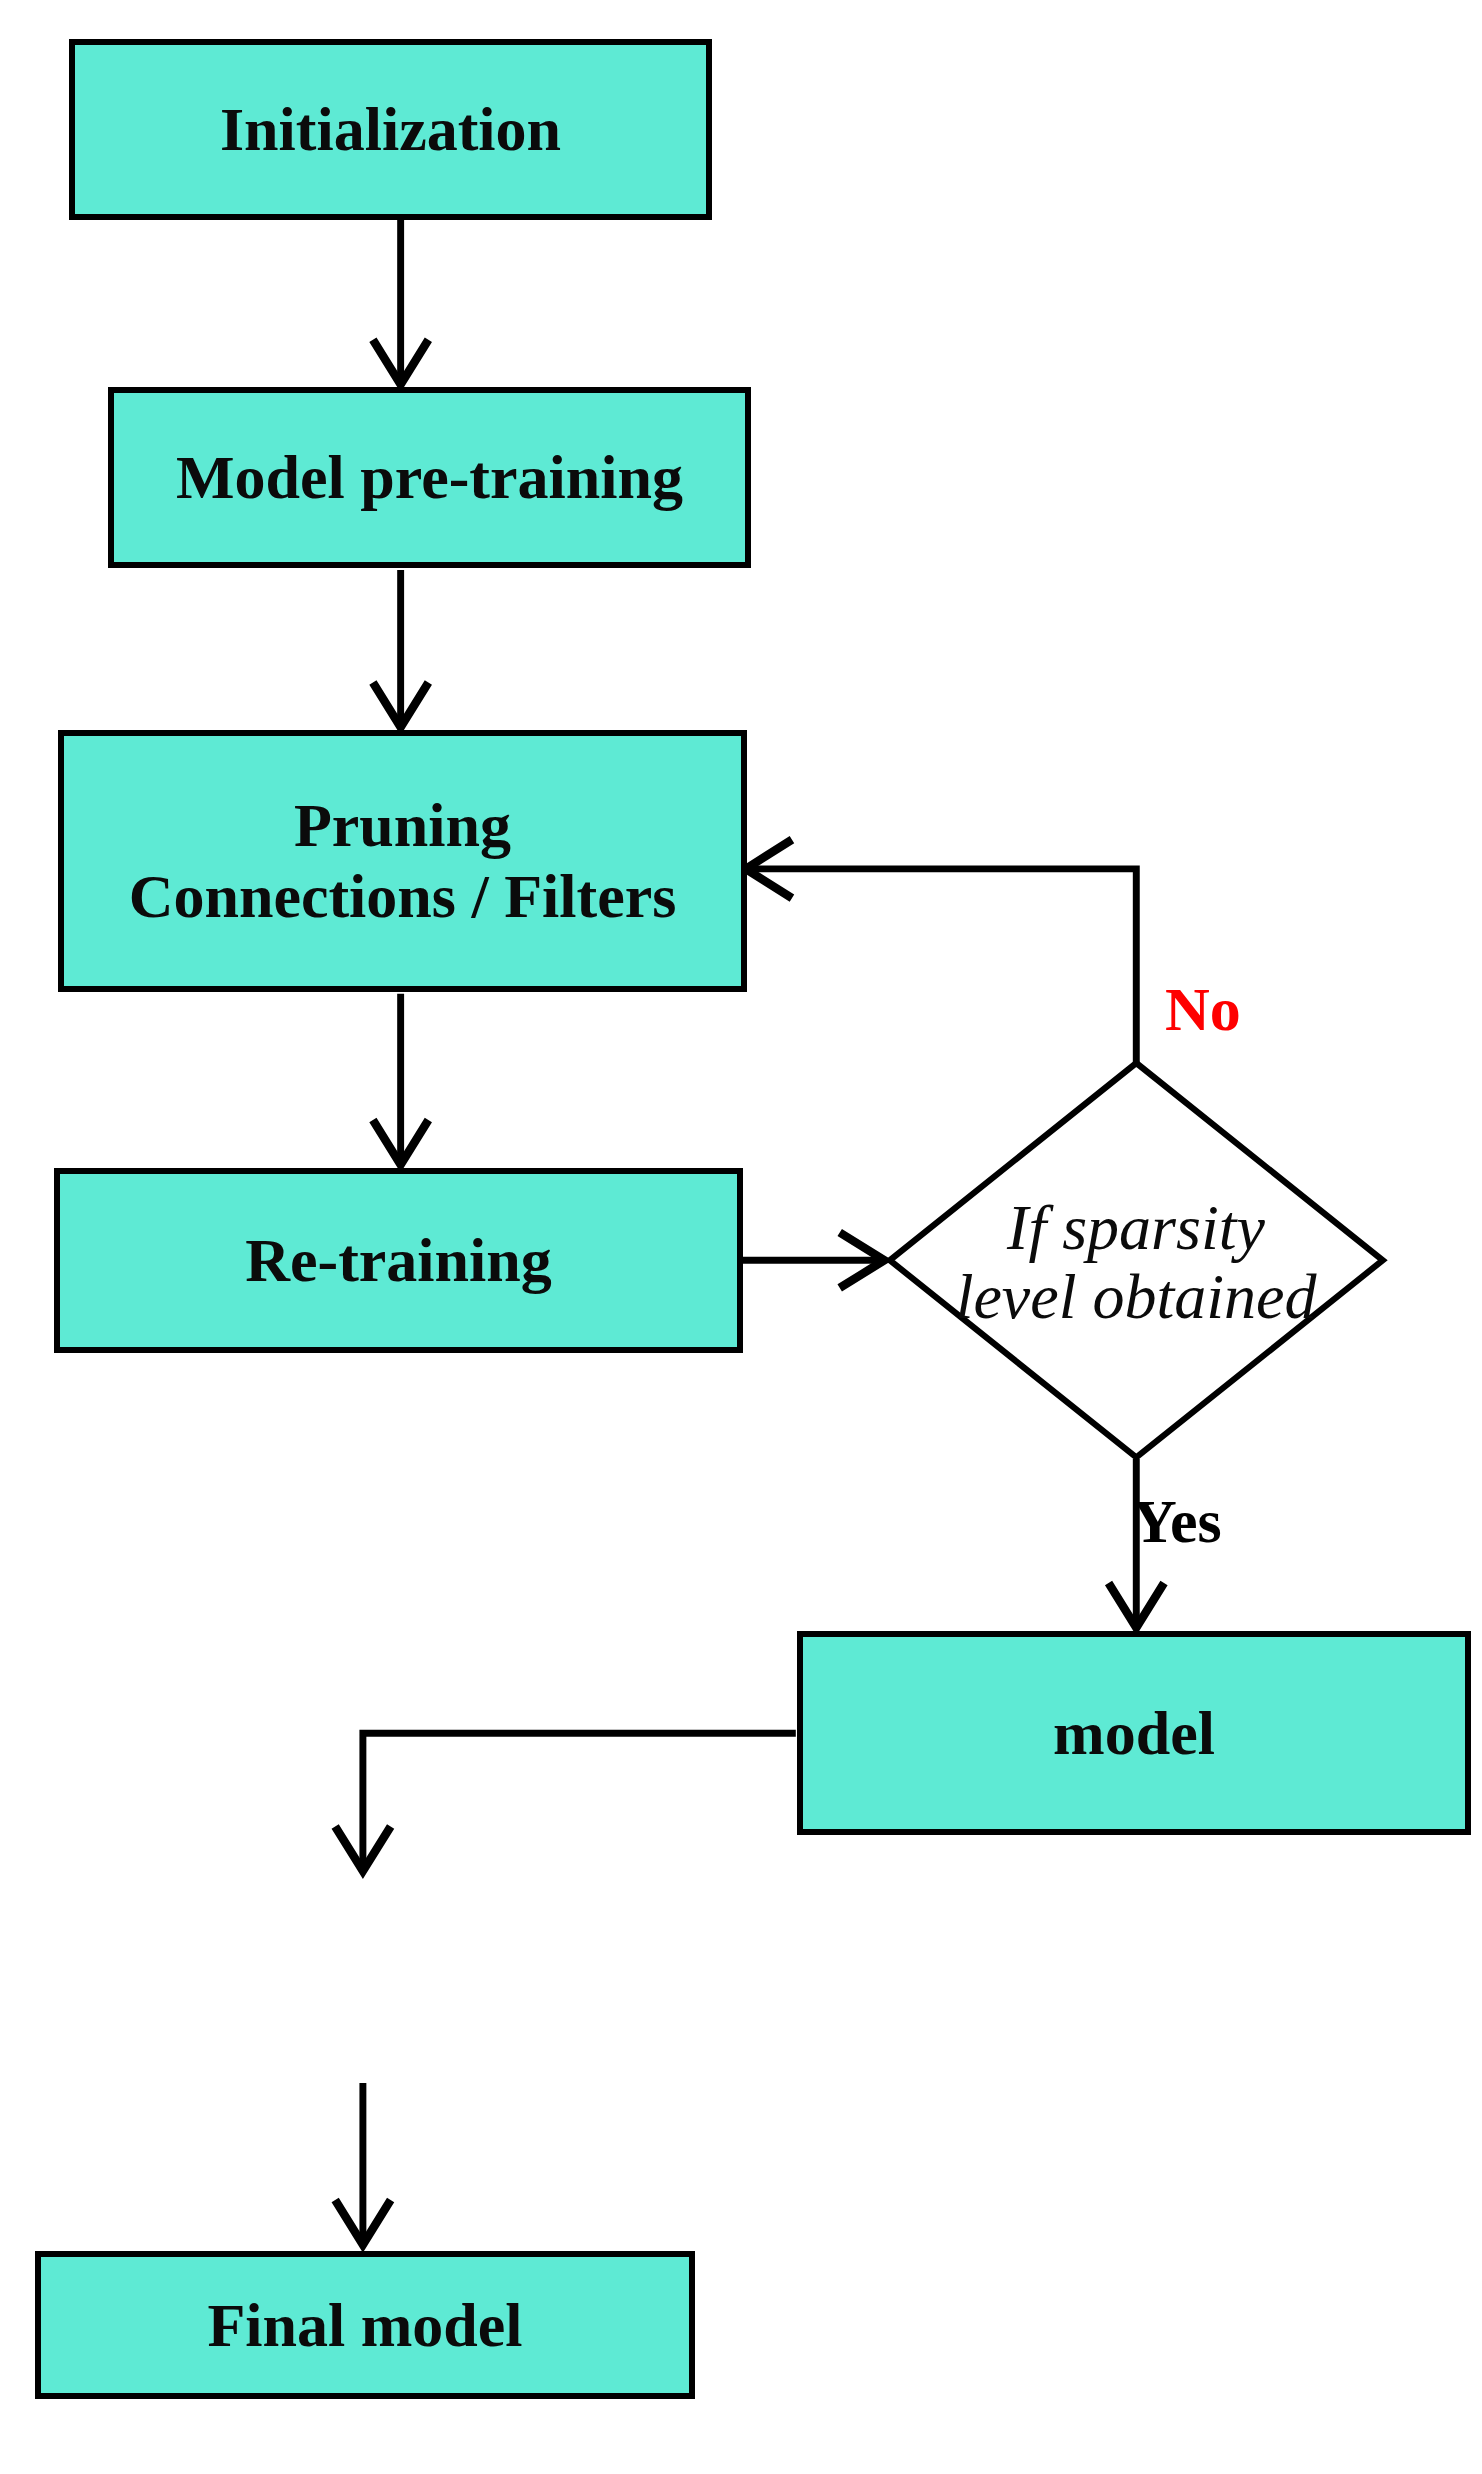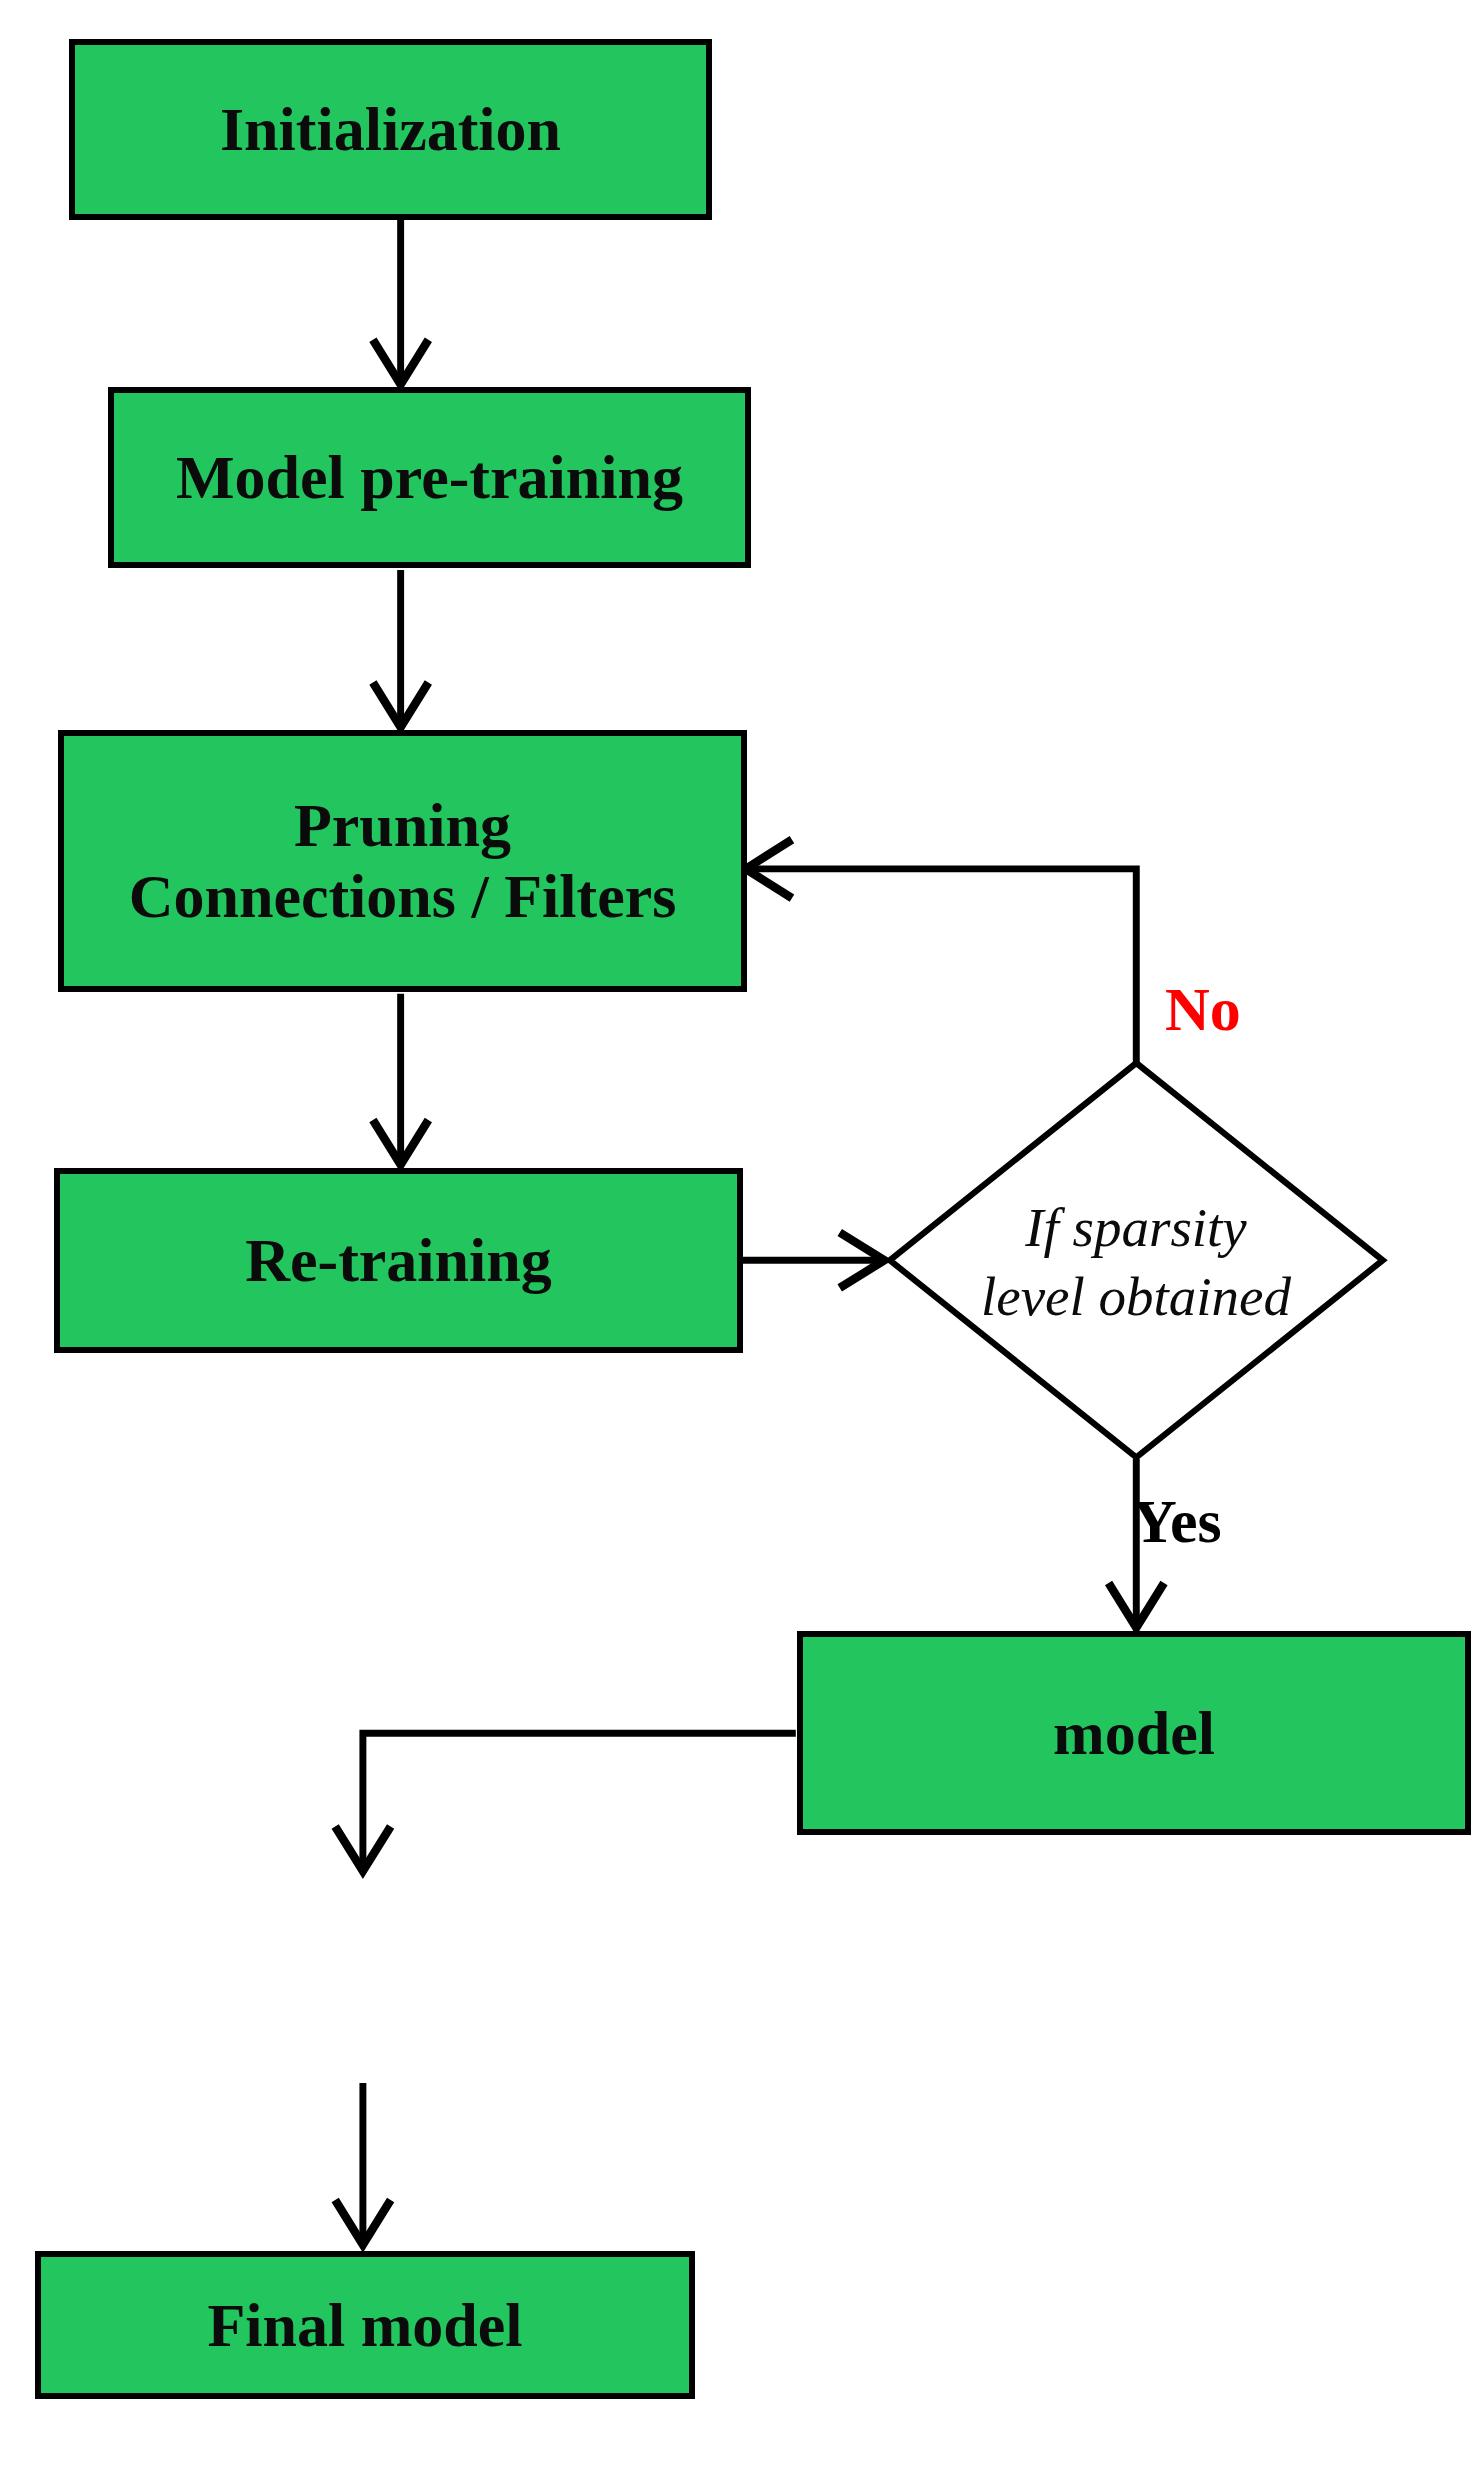--- a/index.html
+++ b/index.html
@@ -16,21 +16,21 @@
     left:0;top:0;width:1483px;height:2475px;
   }
   .connector-layer path, .connector-layer polygon{
     stroke:#000000;
   }
   .shaft{fill:none;stroke-width:9px;}
   .chev{fill:none;stroke-width:11px;stroke-linejoin:miter;stroke-linecap:butt;}
   .diamond{fill:#ffffff;stroke-width:8px;stroke-linejoin:miter;}
   .node{
     position:absolute;
-    background:#22c55e;
+    background:#5eead4;
     border:6.2px solid #000000;
     box-sizing:border-box;
     display:flex;
     flex-direction:column;
     align-items:center;
     justify-content:center;
     text-align:center;
     font-weight:700;
     font-size:62px;
     line-height:71px;
@@ -43,21 +43,21 @@
   #n-compress{left:797px;top:1631px; width:674px; height:204px;}
   #n-quant   {left:35px;  top:1877px; width:660px; height:204px;}
   #n-final   {left:35px;  top:2251px; width:660px; height:148px;}
   .decision-text{
     position:absolute;
     left:905px;top:1165px;width:462px;height:194px;
     display:flex;flex-direction:column;align-items:center;justify-content:center;
     text-align:center;
     font-style:italic;
     font-weight:400;
-    font-size:55px;
+    font-size:64px;
     line-height:69px;
     color:#0b0b0b;
   }
   .edge-label{
     position:absolute;
     font-weight:700;
     font-size:62px;
     line-height:62px;
     white-space:nowrap;
   }

